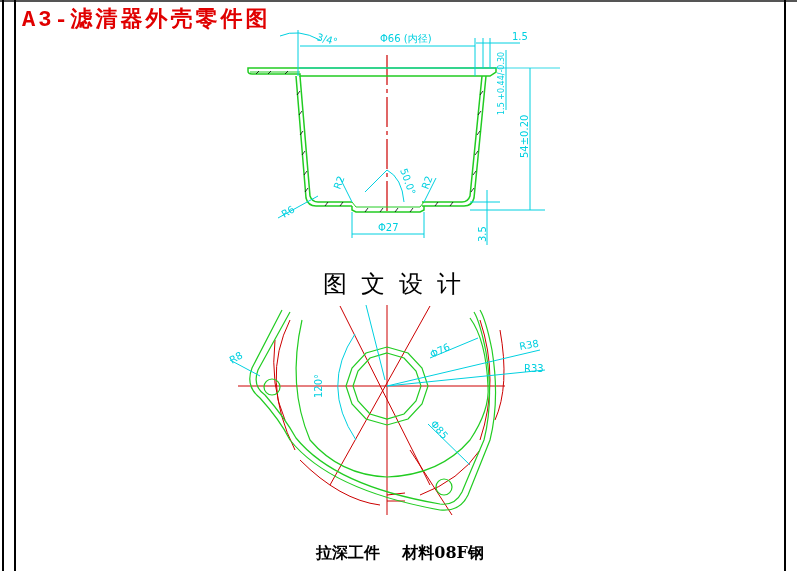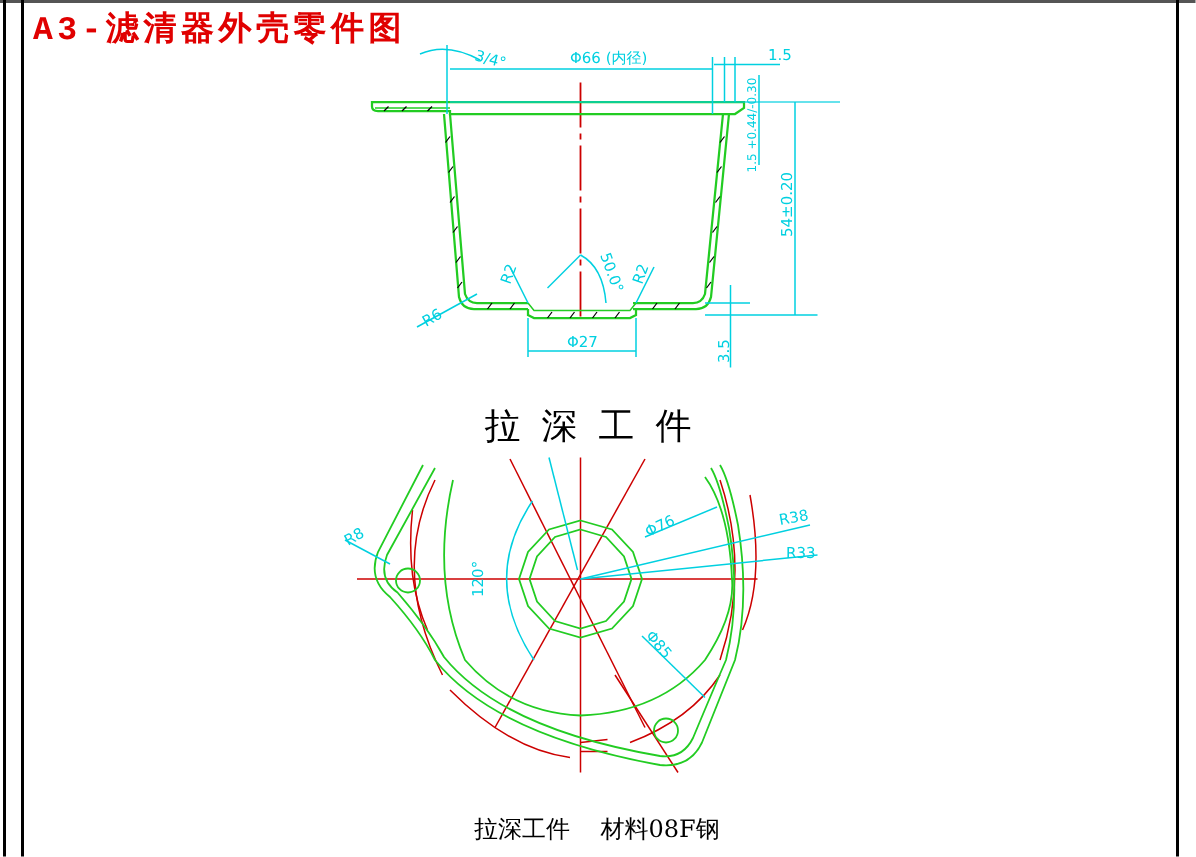--- a/index.html
+++ b/index.html
@@ -1,21 +1,21 @@
 <!DOCTYPE html>
 <html><head>
   <meta charset="utf-8">
   <style>
     html, body { margin:0; padding:0; background:#fff; }
     body { width:797px; height:571px; position:relative; overflow:hidden; font-family:"DejaVu Sans", sans-serif; }
     .vline { position:absolute; background:#000; }
     .topline { position:absolute; left:0; top:0; width:797px; height:2px; background:#555; }
     .title { position:absolute; left:22px; top:4px; color:#e00000; font-family:Liberation Mono, monospace; font-size:22px; font-weight:bold; letter-spacing:3px; }
     .watermark { position:absolute; left:323px; top:268px; font-family:"DejaVu Serif", serif; font-size:24px; color:#000; letter-spacing:14px; }
-    .caption { position:absolute; left:316px; top:543px; font-family:"DejaVu Serif", serif; font-size:16px; font-weight:normal; color:#000; white-space:pre; }
+    .caption { position:absolute; left:316px; top:543px; font-family:"DejaVu Serif", serif; font-size:16px; font-weight:bold; color:#000; white-space:pre; }
     svg { position:absolute; left:0; top:0; }
     .dim { font-family:"DejaVu Sans", sans-serif; font-size:10px; fill:#00d0e0; }
   </style>
 </head>
 <body>
 
 <div class="topline"></div>
 <div class="vline" style="left:2px;top:0;width:2px;height:571px;"></div>
 <div class="vline" style="left:14px;top:0;width:2px;height:571px;"></div>
 <div class="vline" style="left:784px;top:0;width:2px;height:571px;"></div>
@@ -138,14 +138,14 @@
     </g>
     <text class="dim" x="232" y="364" transform="rotate(-30 232 364)">R8</text>
     <text class="dim" x="322" y="398" transform="rotate(-90 322 398)">120°</text>
     <text class="dim" x="432" y="358" transform="rotate(-25 432 358)">Φ76</text>
     <text class="dim" x="520" y="350" transform="rotate(-10 520 350)">R38</text>
     <text class="dim" x="524" y="372">R33</text>
     <text class="dim" x="430" y="424" transform="rotate(50 430 424)">Φ85</text>
   </g>
 </svg>
 
-<div class="watermark">拉深工件</div>
+<div class="watermark">图文设计</div>
 <div class="caption">拉深工件    材料08F钢</div>
 
 </body></html>

